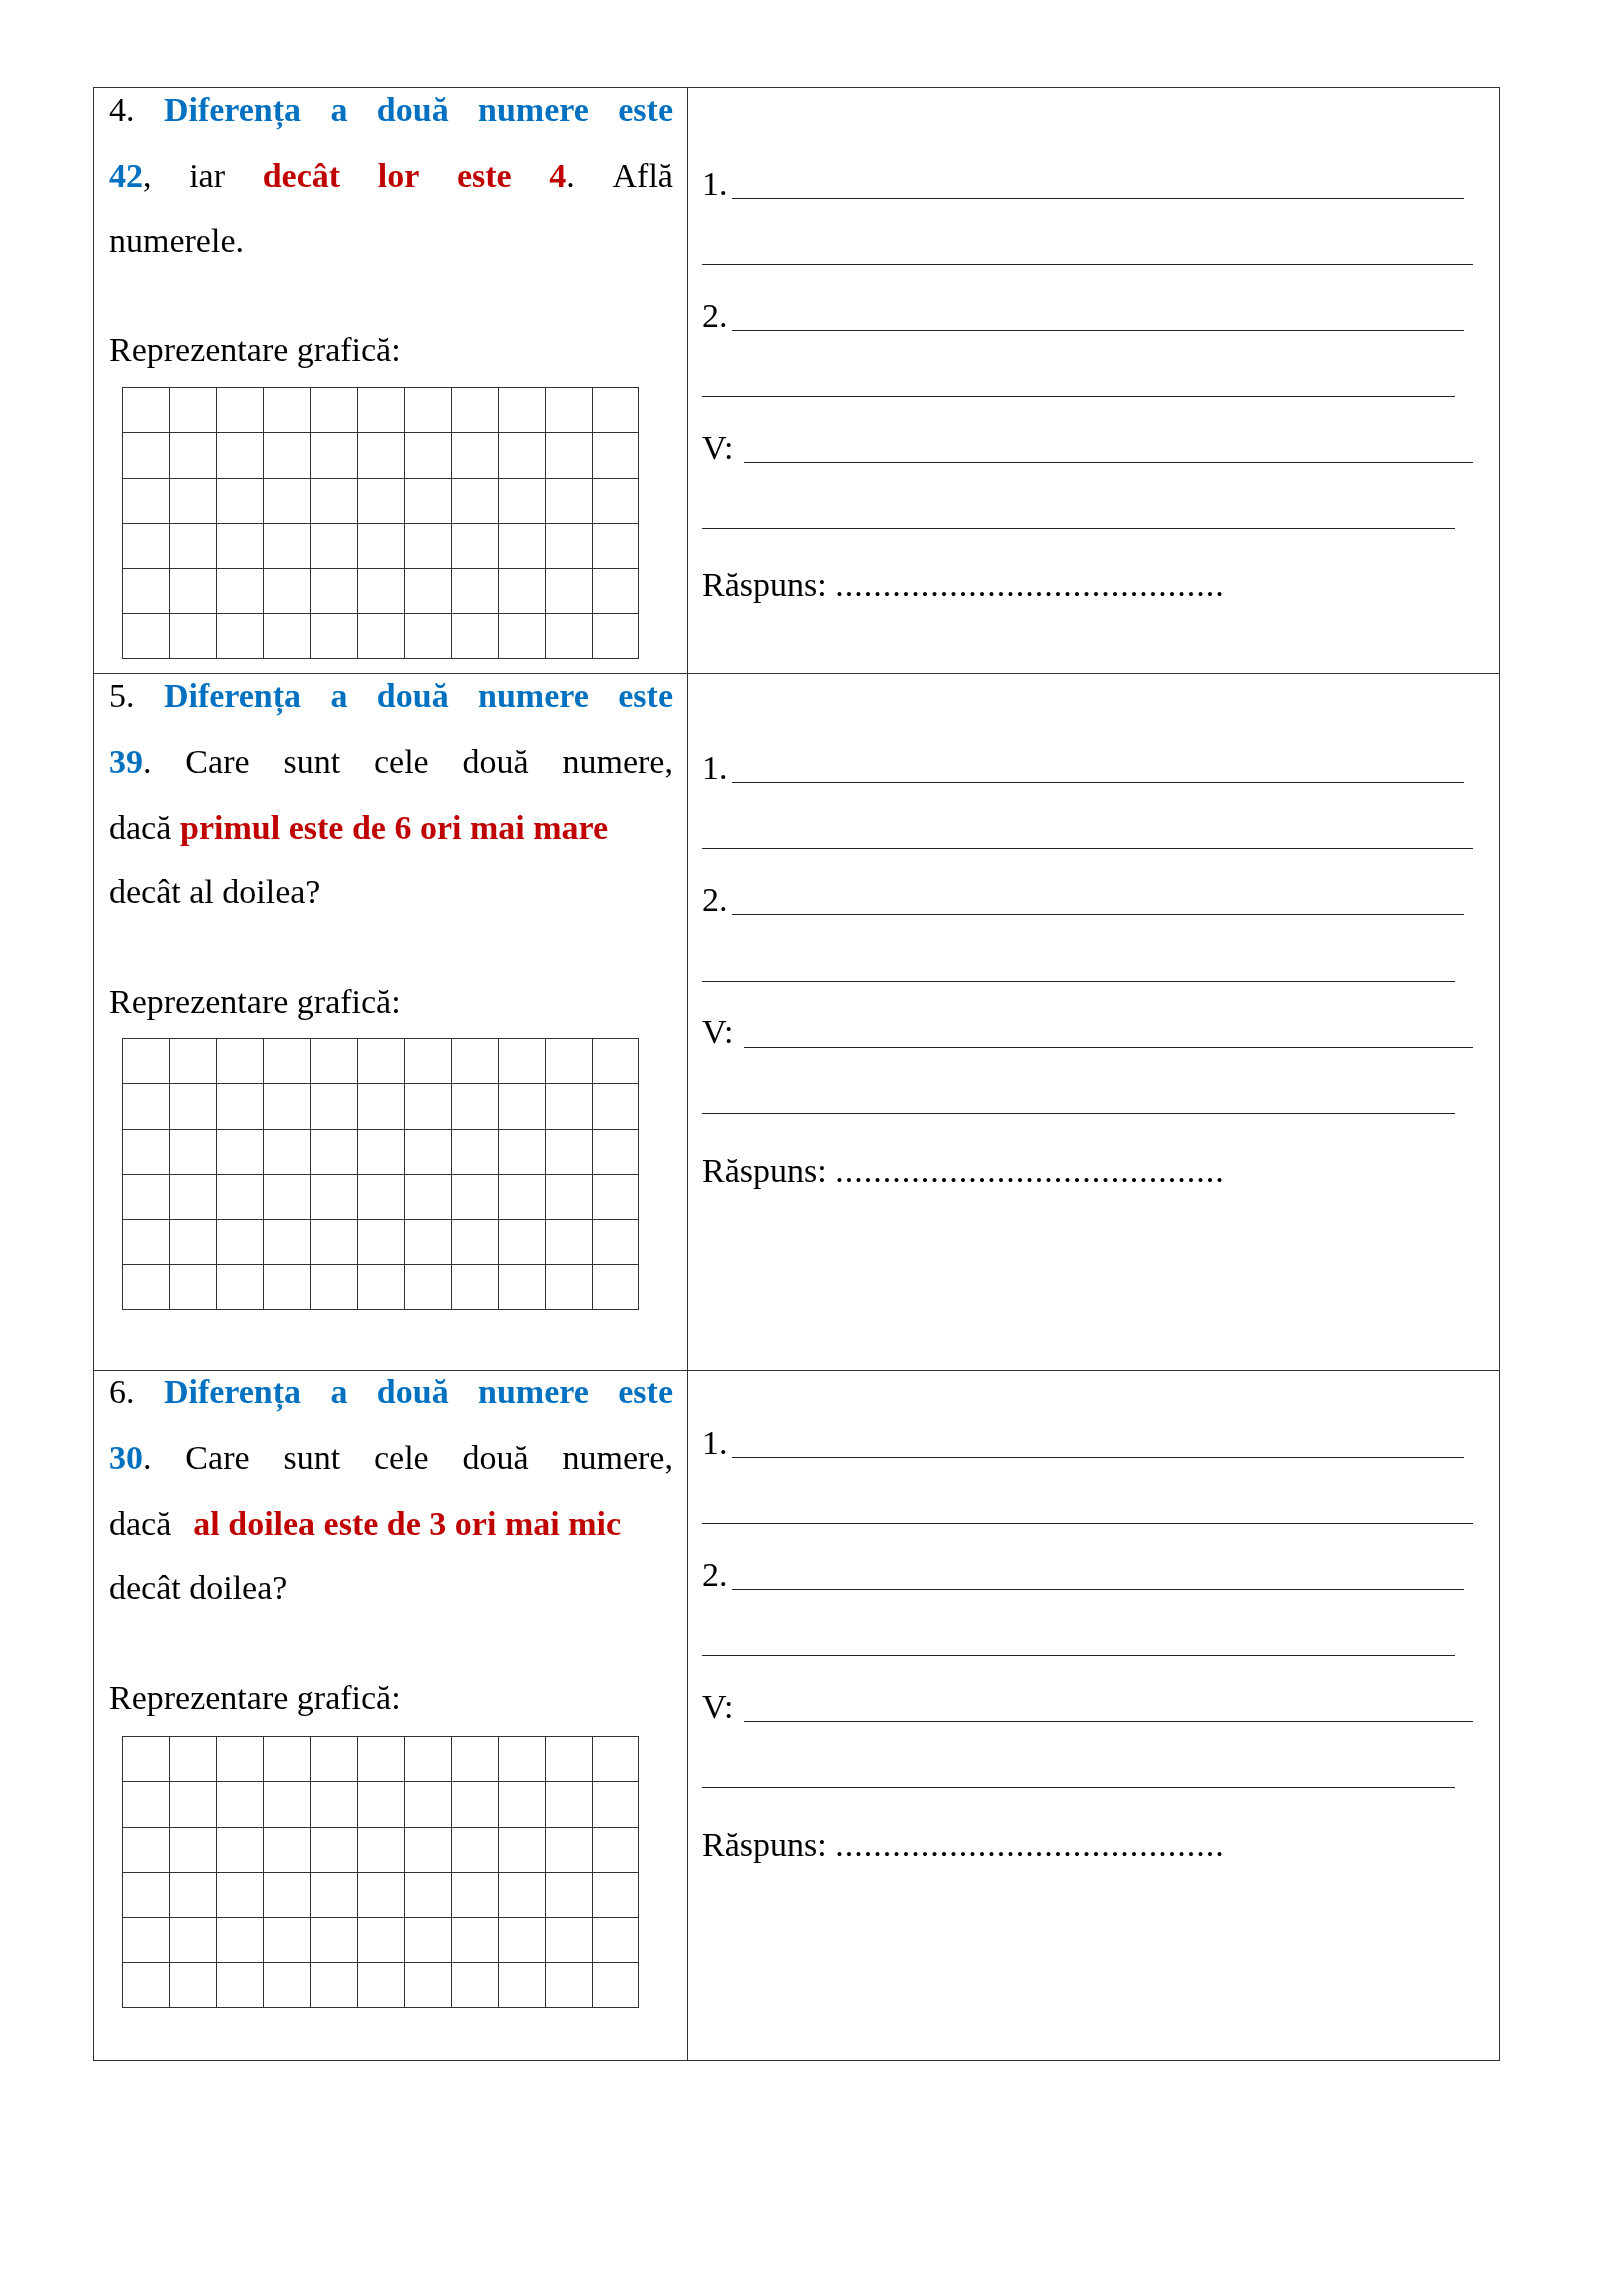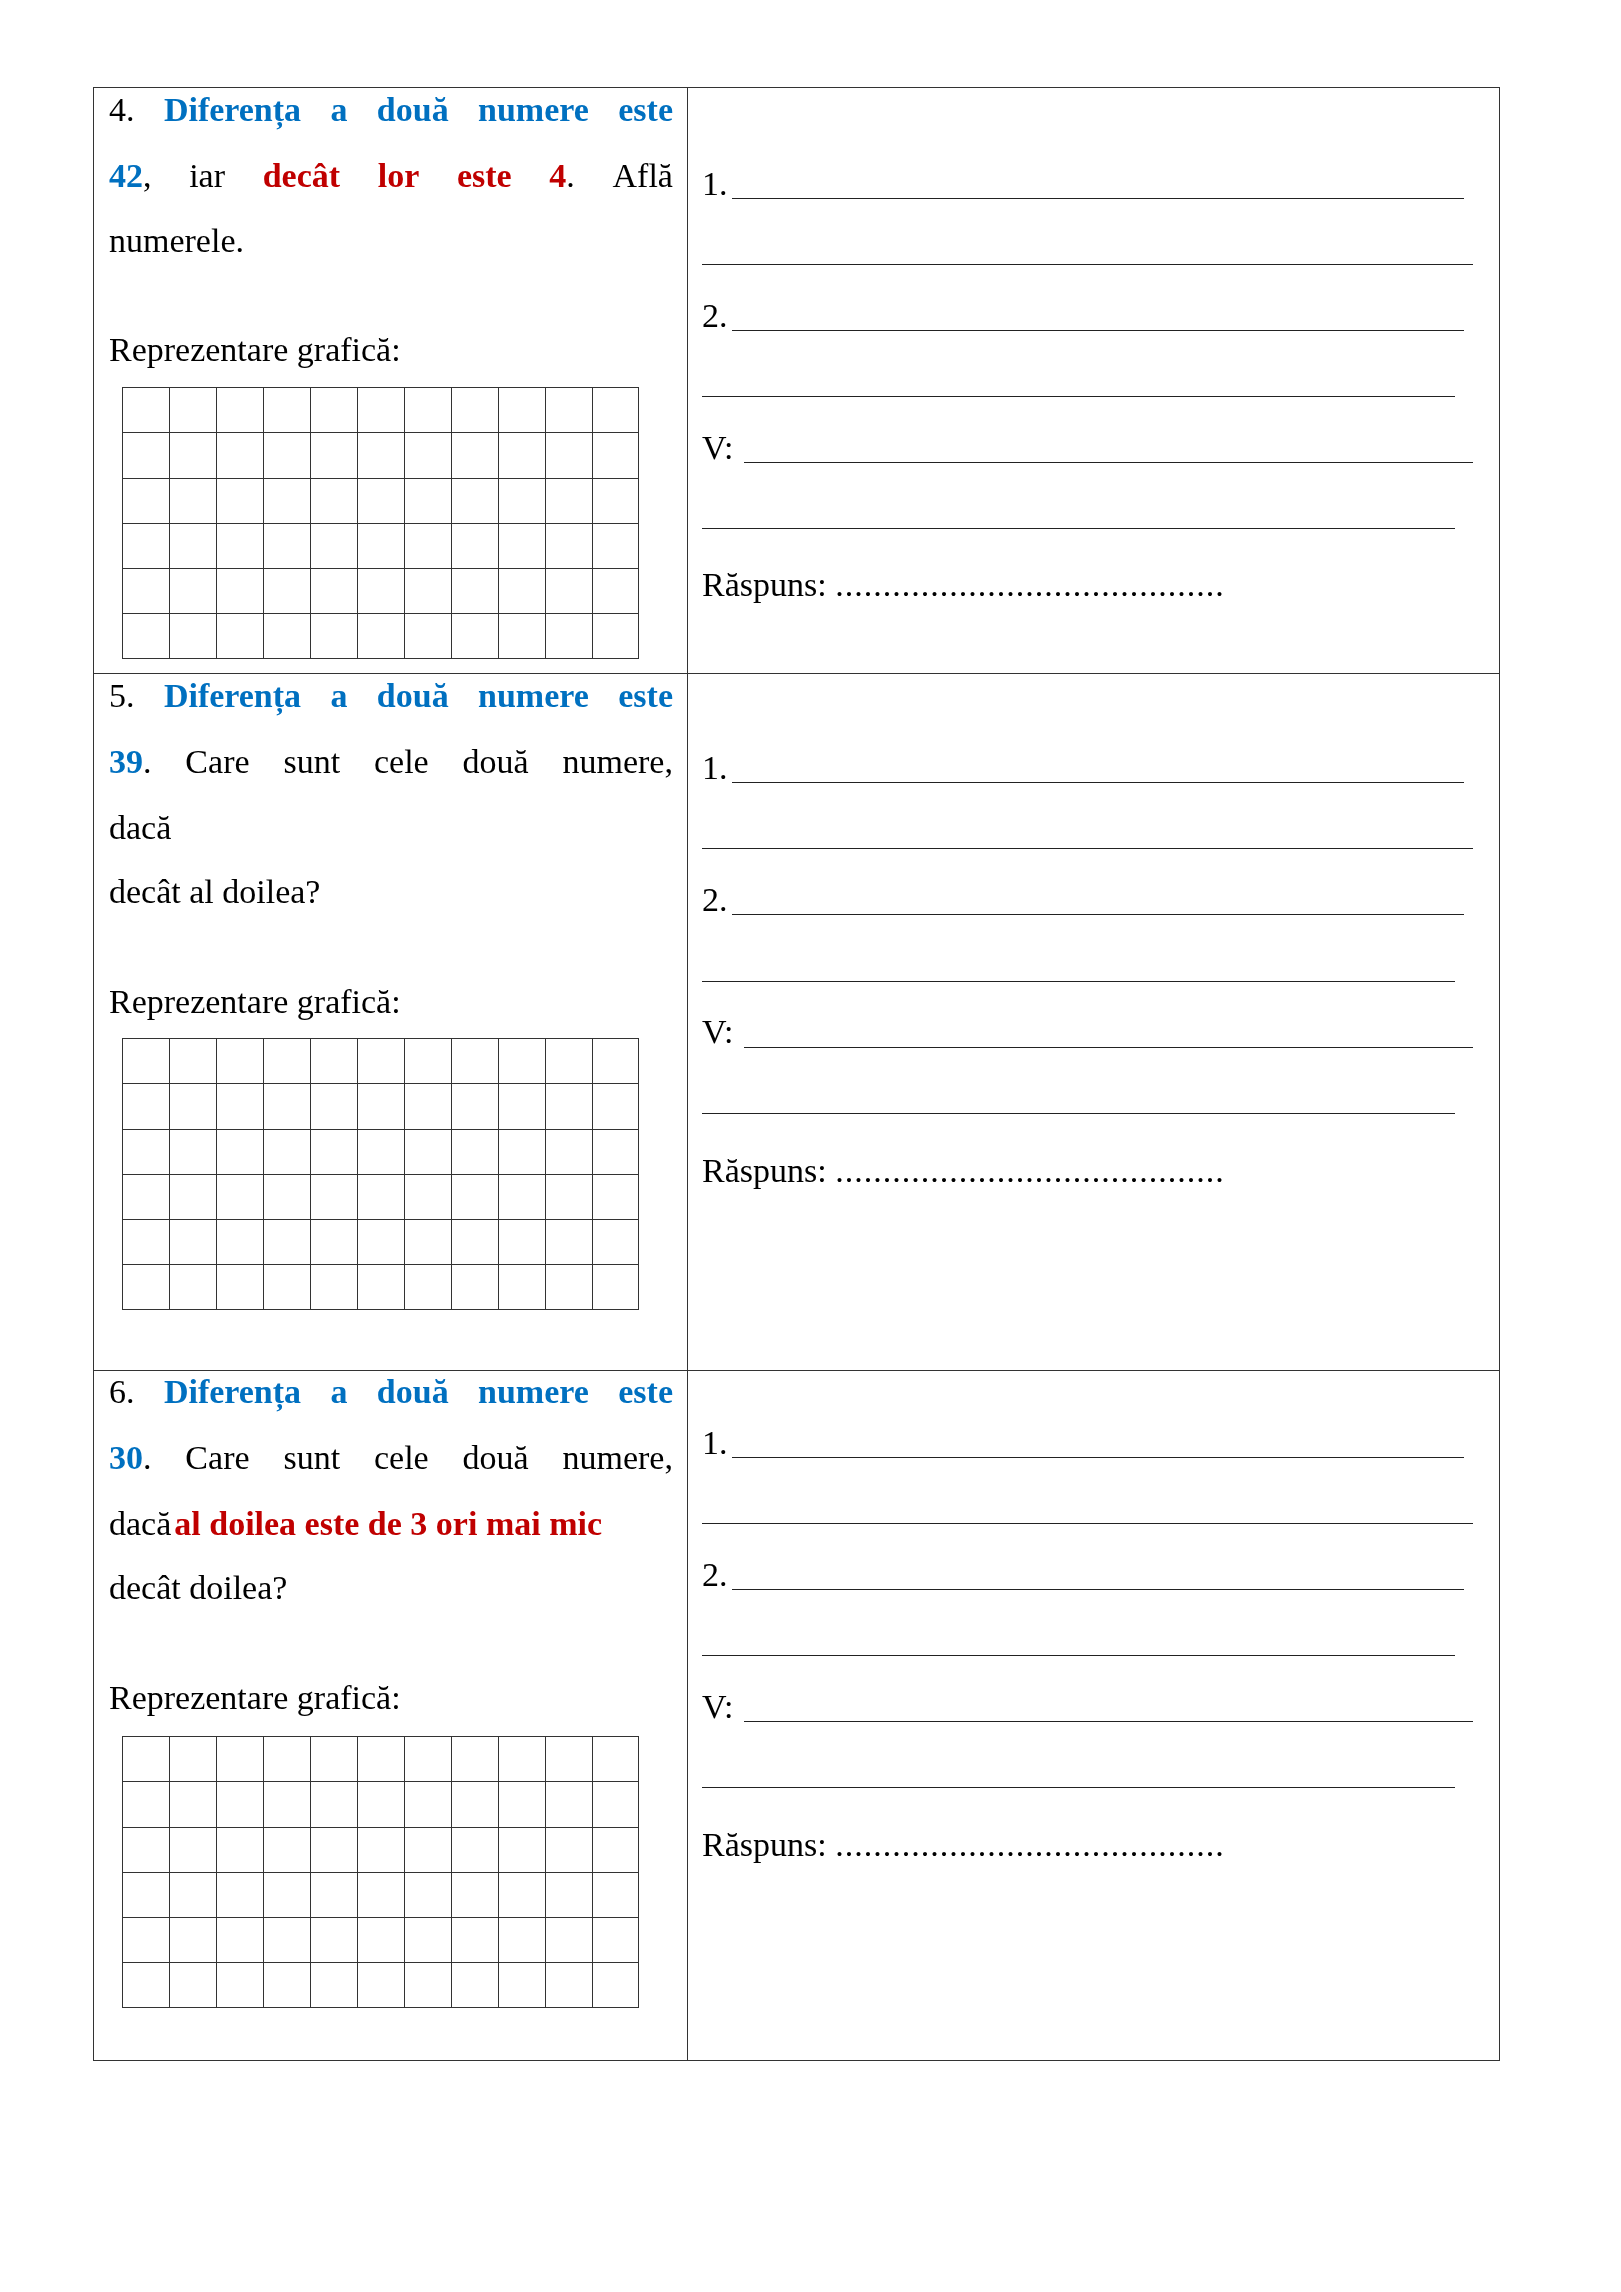--- a/index.html
+++ b/index.html
@@ -83,20 +83,21 @@
       <div class="line" style="top: 742px;">
         <span><span class="blue">39</span><span>.</span></span>
         <span>Care</span>
         <span>sunt</span>
         <span>cele</span>
         <span>două</span>
         <span>numere,</span>
       </div>
       <div class="line left-only" style="top: 808px;">
         <span>dacă</span>
+        <span class="red" style="margin-left: 8.8px;">primul este de 6 ori mai mare</span>
       </div>
       <div class="line left-only" style="top: 872px;">
         <span>decât al doilea?</span>
       </div>
       <div class="line left-only" style="top: 982px;">Reprezentare grafică:</div>
       <div class="grid" style="top: 1038px;">
         <div class="gl-v" style="left: 46px;"></div>
         <div class="gl-v" style="left: 93px;"></div>
         <div class="gl-v" style="left: 140px;"></div>
         <div class="gl-v" style="left: 187px;"></div>
@@ -123,21 +124,21 @@
       <div class="line" style="top: 1438px;">
         <span><span class="blue">30</span><span>.</span></span>
         <span>Care</span>
         <span>sunt</span>
         <span>cele</span>
         <span>două</span>
         <span>numere,</span>
       </div>
       <div class="line left-only" style="top: 1504px;">
         <span>dacă</span>
-        <span class="red" style="margin-left: 3px;">al doilea este de 3 ori mai mic</span>
+        <span class="red" style="margin-left: 22px;">al doilea este de 3 ori mai mic</span>
       </div>
       <div class="line left-only" style="top: 1568px;">
         <span>decât doilea?</span>
       </div>
       <div class="line left-only" style="top: 1678px;">Reprezentare grafică:</div>
       <div class="grid" style="top: 1736px;">
         <div class="gl-v" style="left: 46px;"></div>
         <div class="gl-v" style="left: 93px;"></div>
         <div class="gl-v" style="left: 140px;"></div>
         <div class="gl-v" style="left: 187px;"></div>

